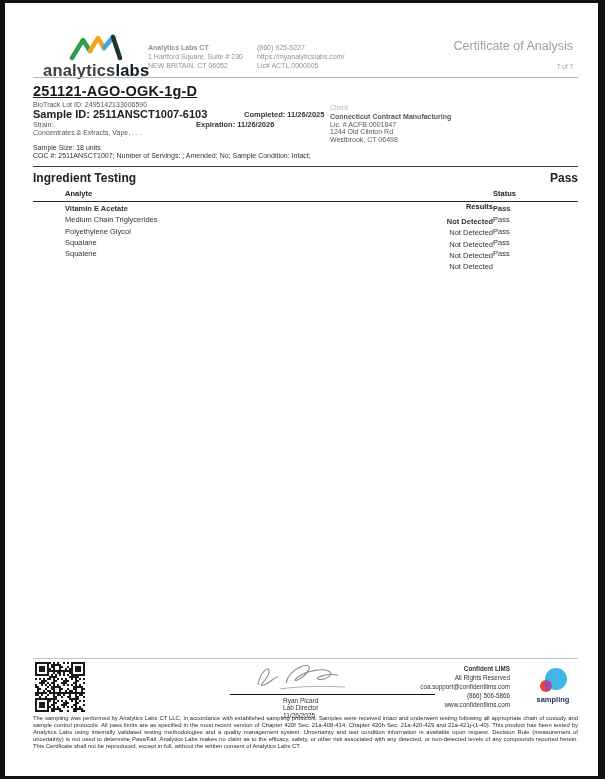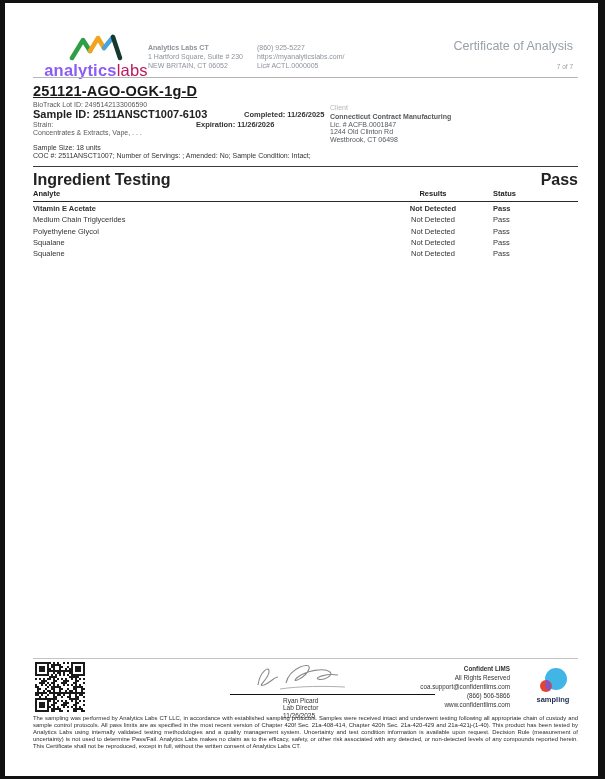--- a/index.html
+++ b/index.html
@@ -11,36 +11,36 @@
   .page{
     position:absolute;left:5px;top:3px;width:593px;height:773px;
     background:#ffffff;overflow:hidden;
   }
   .abs{position:absolute;}
   .small{font-size:7px;line-height:9px;color:#55585c;}
   .graysmall{font-size:7px;line-height:9px;color:#8d939b;}
   .bold{font-weight:bold;}
   
   .brand-text{font-size:16.5px;letter-spacing:0.2px;font-weight:bold;}
-  .brand-green{color:#8b5cf6;text-decoration:underline;}
-  .brand-gray{color:#be185d;font-weight:normal;}
+  .brand-green{color:#404040;text-decoration:underline;}
+  .brand-gray{color:#0f172a;font-weight:bold;}
   .cert-title{font-size:12.5px;color:#98a0a8;text-align:right;}
   .page-num{font-size:6.5px;color:#98a0a8;text-align:right;}
   .rule{border-top:1px solid #b5b5b5;}
   .rule-dark{border-top:1.3px solid #3a3a3a;}
   
   .doc-title{font-size:14.5px;font-weight:bold;color:#1a1a1a;letter-spacing:0.2px;}
   .sample-id{font-size:11px;font-weight:bold;color:#222;}
   .kv{font-size:7.5px;font-weight:600;color:#333;}
-  .section-title{font-size:16px;font-weight:600;color:#222;}
+  .section-title{font-size:12px;font-weight:600;color:#222;}
   
   .tbl{left:28px;width:545px;font-size:7.5px;color:#333;}
   .trow{display:flex;height:11.2px;align-items:flex-start;}
-  .tc-analyte{flex:1;text-align:left;}
-  .tc-results{width:120px;text-align:center;}
+  .tc-analyte{flex:1;text-align:left;margin-left:32px;}
+  .tc-results{width:120px;text-align:right;margin-top:13px;}
   .tc-status{width:85px;}
   .thead{font-weight:bold;border-bottom:1px solid #2a2a2a;padding-bottom:1px;color:#222;}
   
   .sig-line{border-top:1.5px solid #111;}
   .sig-text{font-size:6.5px;line-height:7.3px;color:#333;}
   .conf-text{font-size:6.3px;line-height:9px;color:#333;text-align:right;}
   .conf-brand{font-size:7.5px;font-weight:600;color:#1c2d52;text-align:center;}
   .disclaimer{font-size:5.9px;line-height:7.1px;color:#2b2b2b;text-align:justify;}
 </style>
 </head>

